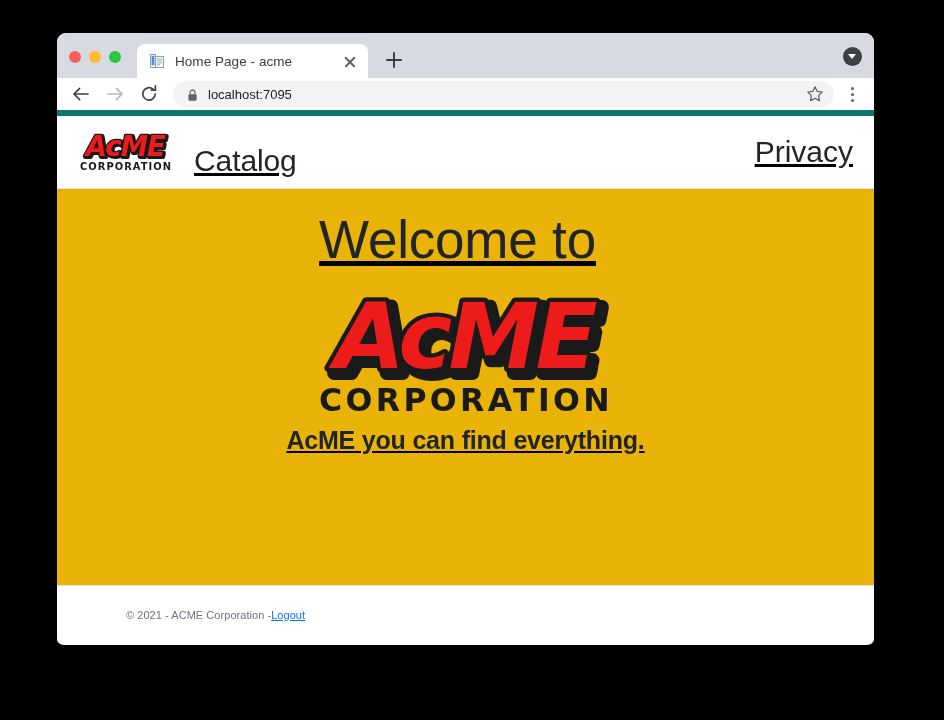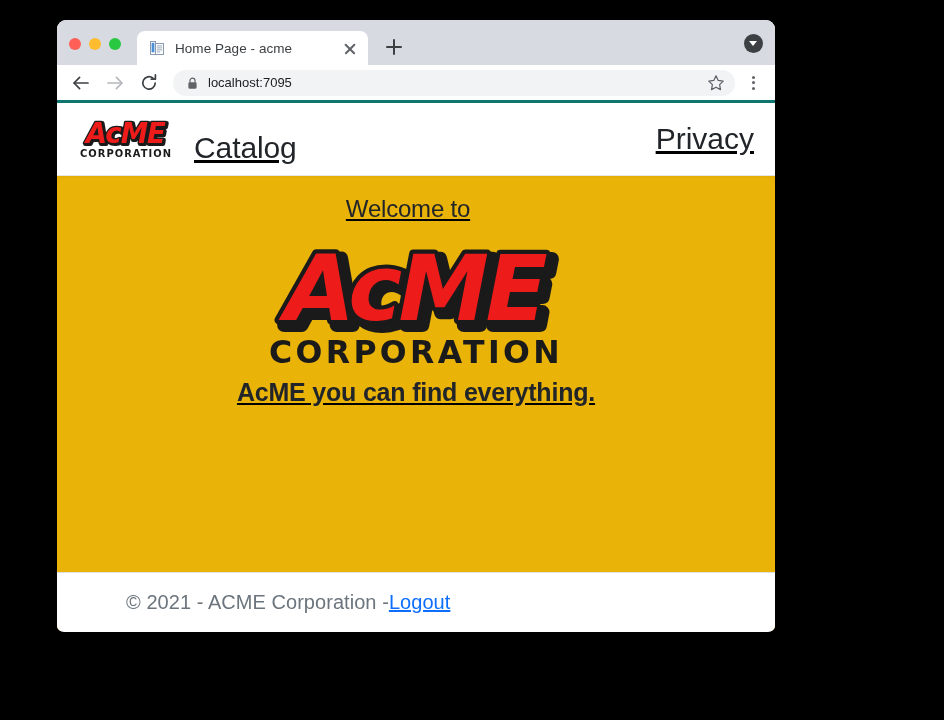--- a/index.html
+++ b/index.html
@@ -9,22 +9,22 @@
     width: 944px;
     height: 720px;
     overflow: hidden;
     font-family: "Liberation Sans", sans-serif;
   }
 
   
   .browser-window {
     position: absolute;
     left: 57px;
-    top: 20px;
-    width: 718px;
+    top: 33px;
+    width: 817px;
     height: 612px;
     background: #ffffff;
     border-radius: 9px 9px 7px 7px;
     overflow: hidden;
     box-shadow: 0 0 0 0 rgba(0,0,0,0);
   }
 
   
   .tabstrip {
     position: relative;
@@ -126,21 +126,21 @@
     border-left: 4.5px solid transparent;
     border-right: 4.5px solid transparent;
     border-top: 5px solid #ffffff;
   }
 
   
   .toolbar {
     position: relative;
     height: 38px;
     background: #ffffff;
-    border-bottom: 3px solid #0f766e;
+    border-bottom: 6px solid #0f766e;
     display: flex;
     align-items: center;
     padding: 0 10px;
     box-sizing: border-box;
   }
   .nav-btn {
     width: 28px; height: 28px;
     position: relative;
     margin-right: 6px;
     flex: 0 0 28px;
@@ -237,21 +237,21 @@
 
   
   .content {
     position: relative;
     height: 394px;
     padding-top: 19px;
     box-sizing: border-box;
     text-align: center;
   }
   .welcome-heading {
-    font-size: 24px;
+    font-size: 53px;
     font-weight: 400;
     color: #212529;
     margin: 0 16px 16px 0;
     line-height: 1.2;
     letter-spacing: -0.2px;
   }
   .tagline {
     font-size: 25px;
     font-weight: 700;
     color: #212529;
@@ -266,21 +266,21 @@
     bottom: 0;
     height: 59px;
     border-top: 1px solid #dee2e6;
     box-sizing: border-box;
     display: flex;
     align-items: center;
     padding-left: 69px;
     background: #ffffff;
   }
   .footer-text {
-    font-size: 20px;
+    font-size: 11px;
     color: #6c757d;
     letter-spacing: 0.05px;
   }
   .footer-link {
     color: #0d6efd;
     text-decoration: underline;
     cursor: pointer;
   }
 </style>
 </head>

